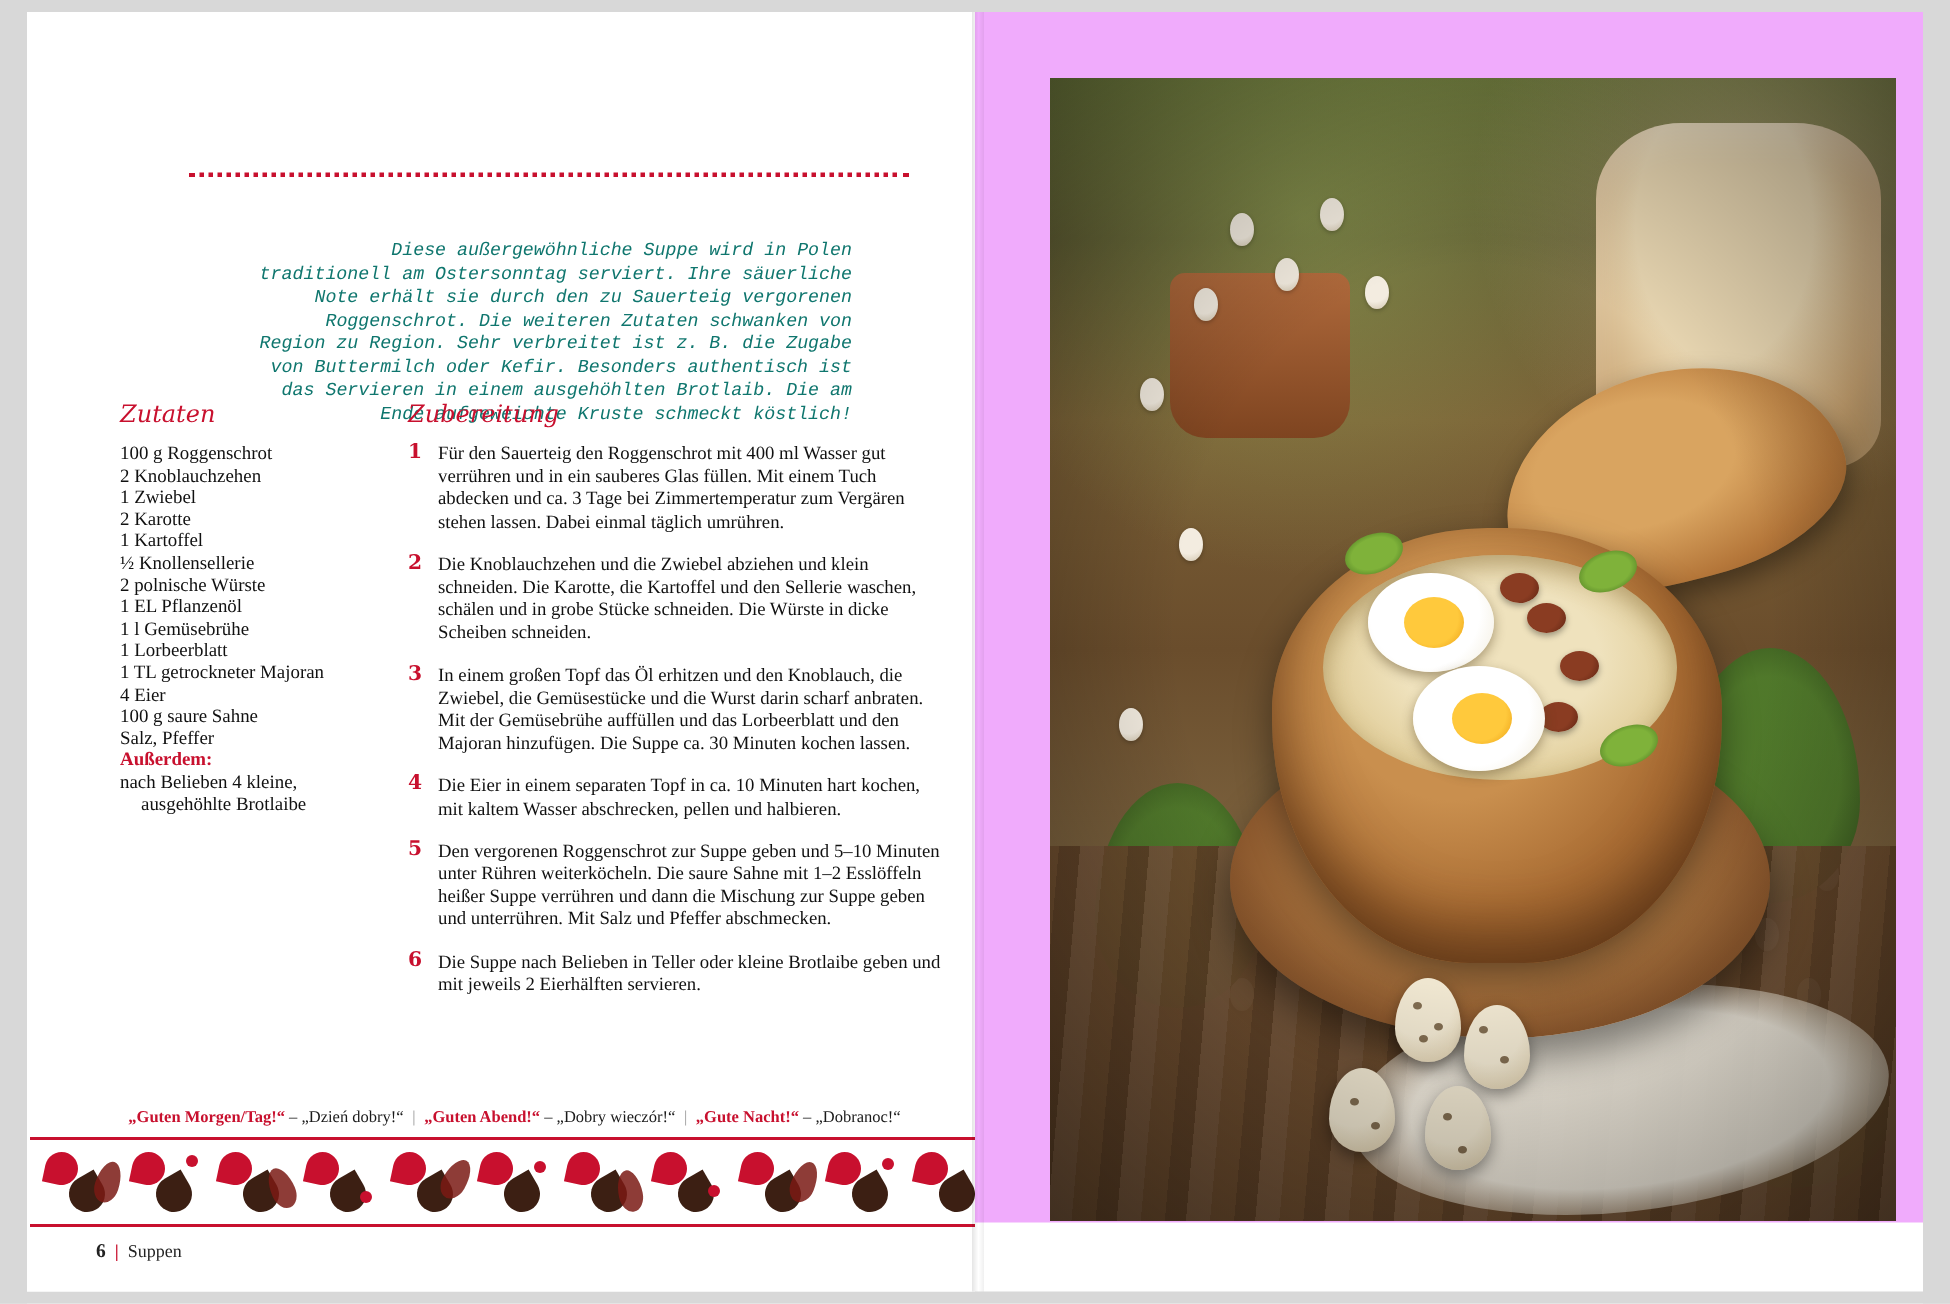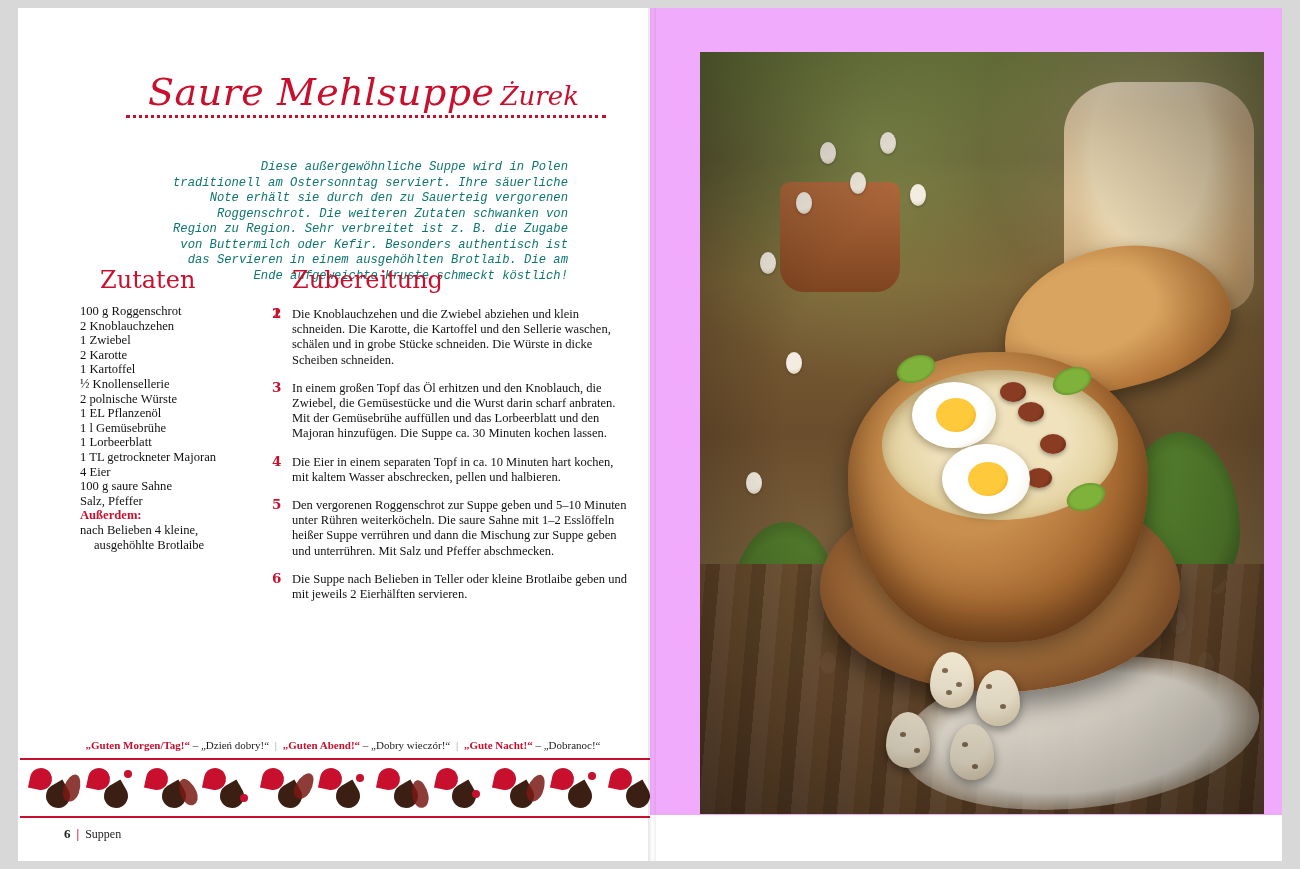--- a/index.html
+++ b/index.html
@@ -114,23 +114,23 @@
     text-align: right;
     font-family: Liberation Mono, monospace;
     font-style: italic;
     font-size: 12.2px;
     line-height: 15.5px;
     color: #0f766e;
   }
 
   .col-head {
     font-family: "DejaVu Serif", serif;
-    font-size: 24px;
+    font-style: italic;
+    font-size: 16px;
     color: #c8102e;
-    margin-left: 20px;
   }
 
   .ingredients {
     position: absolute;
     left: 62px;
     top: 258px;
     width: 170px;
   }
   .ingredients ul {
     list-style: none;
@@ -405,23 +405,20 @@
 <body>
 
 <div class="spread">
   <div class="frame-edge-t"></div>
   <div class="frame-edge-b"></div>
   <div class="frame-edge-l"></div>
   <div class="frame-edge-r"></div>
 
   <div class="page-left">
 
-    <div class="recipe-title">
-      <span class="main">Saure Mehlsuppe</span><span class="sub">Żurek</span>
-    </div>
     <div class="title-rule"></div>
 
 
     <div class="intro">Diese außergewöhnliche Suppe wird in Polen traditionell am Ostersonntag serviert. Ihre säuerliche Note erhält sie durch den zu Sauerteig vergorenen Roggenschrot. Die weiteren Zutaten schwanken von Region zu Region. Sehr verbreitet ist z. B. die Zugabe von Buttermilch oder Kefir. Besonders authentisch ist das Servieren in einem ausgehöhlten Brotlaib. Die am Ende aufgeweichte Kruste schmeckt köstlich!</div>
 
     <div class="ingredients">
       <div class="col-head">Zutaten</div>
       <ul>
         <li>100 g Roggenschrot</li>
         <li>2 Knoblauchzehen</li>
@@ -443,20 +440,21 @@
         <span>nach Belieben 4 kleine,</span>
         <span class="indent">ausgehöhlte Brotlaibe</span>
       </div>
     </div>
 
     <div class="steps">
       <div class="col-head">Zubereitung</div>
       <ol>
         <li>
           <span class="num">1</span>
+          <span>Für den Sauerteig den Roggenschrot mit 400 ml Wasser gut verrühren und in ein sauberes Glas füllen. Mit einem Tuch abdecken und ca. 3 Tage bei Zimmertemperatur zum Vergären stehen lassen. Dabei einmal täglich umrühren.</span>
         </li>
         <li>
           <span class="num">2</span>
           <span>Die Knoblauchzehen und die Zwiebel abziehen und klein schneiden. Die Karotte, die Kartoffel und den Sellerie waschen, schälen und in grobe Stücke schneiden. Die Würste in dicke Scheiben schneiden.</span>
         </li>
         <li>
           <span class="num">3</span>
           <span>In einem großen Topf das Öl erhitzen und den Knoblauch, die Zwiebel, die Gemüsestücke und die Wurst darin scharf anbraten. Mit der Gemüsebrühe auffüllen und das Lorbeerblatt und den Majoran hinzufügen. Die Suppe ca. 30 Minuten kochen lassen.</span>
         </li>
         <li>

